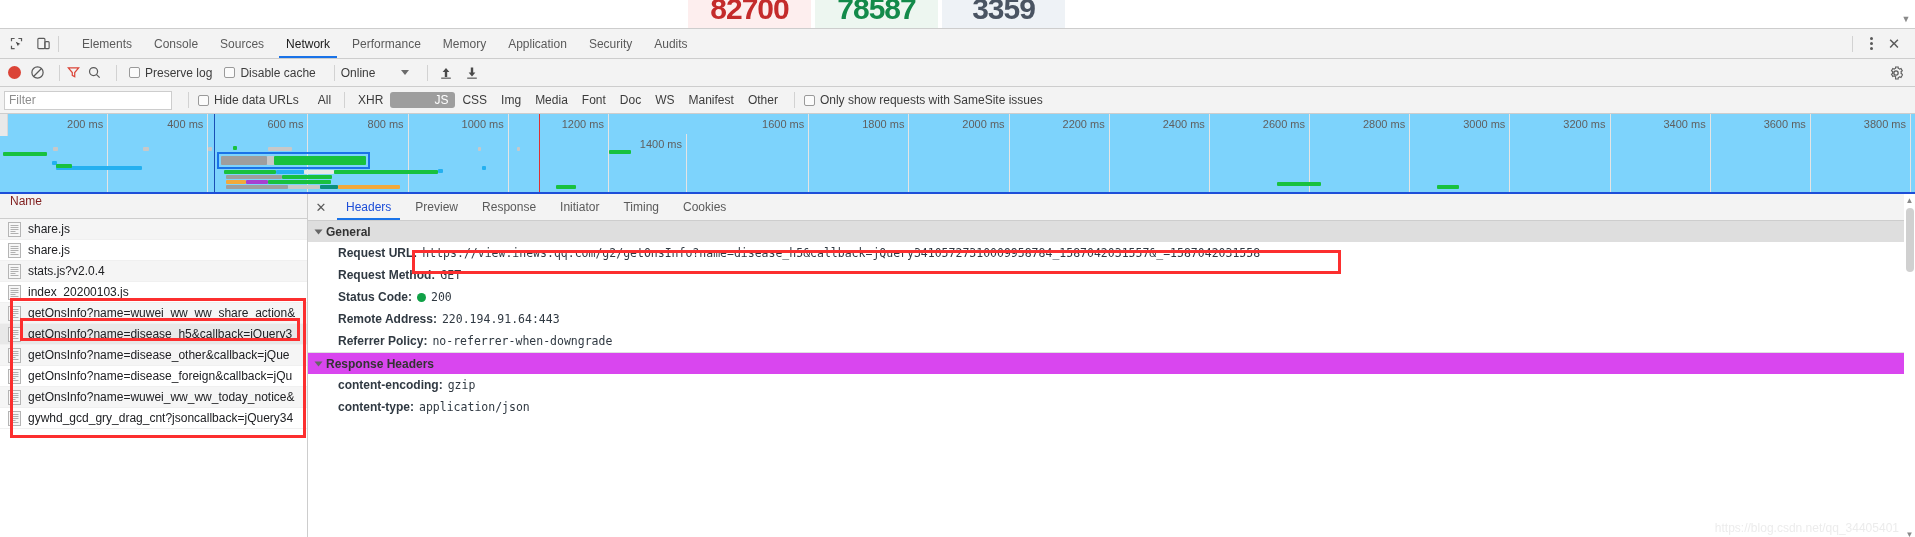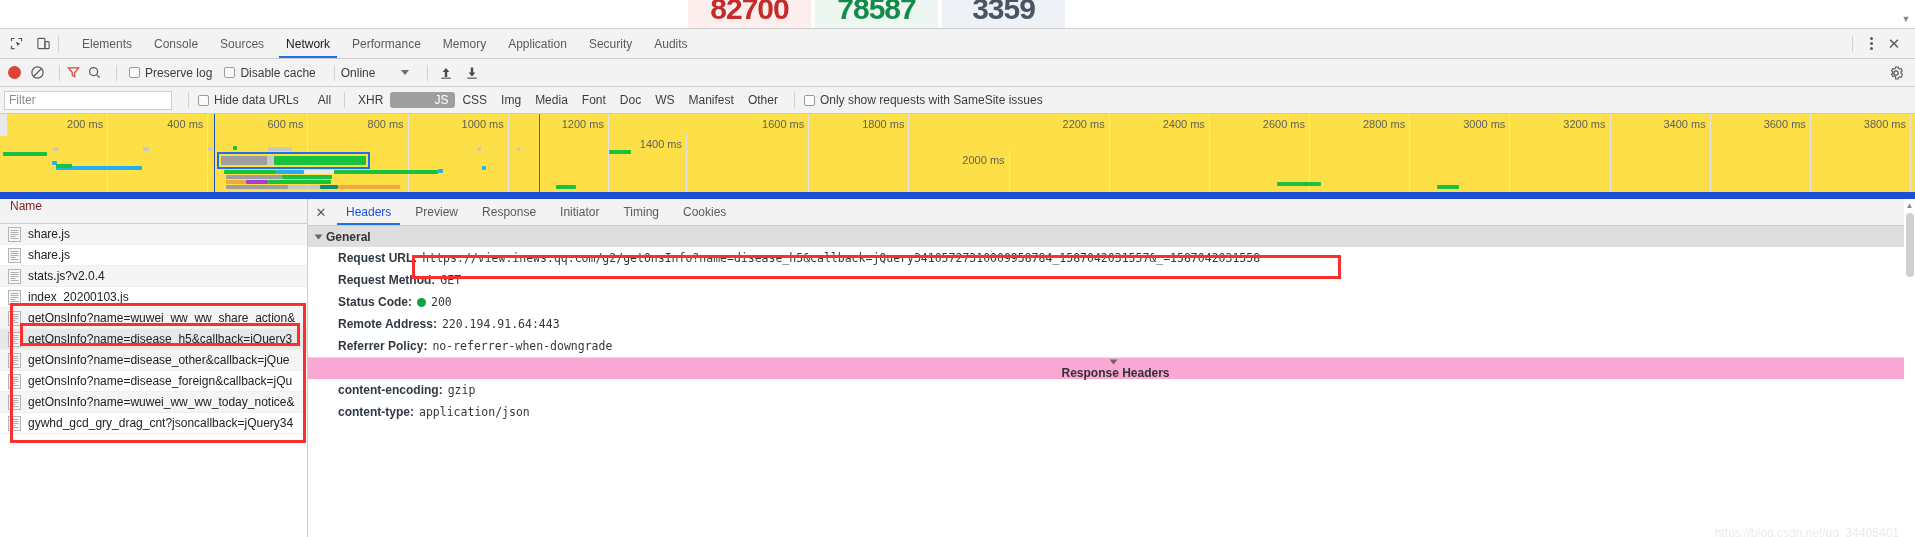--- a/index.html
+++ b/index.html
@@ -61,21 +61,21 @@
   .filterrow{position:relative;height:26px;background:#f3f3f3;border-bottom:1px solid #cdcdcd;display:flex;align-items:center;}
   .filter-input{width:168px;height:19px;margin-left:4px;border:1px solid #cdcdcd;background:#fff;box-sizing:border-box;
                 font-size:12px;color:#303942;padding:0 4px;outline:none;font-family:"Liberation Sans", sans-serif;}
   .filter-input::placeholder{color:#8d8d8d;}
   .filterrow .vline{width:1px;height:16px;background:#d2d2d2;margin:0 9px;}
   .ftypes{display:flex;align-items:center;gap:0px;}
   .ftype{font-size:12px;color:#3c3c3c;padding:1px 7px;border-radius:3px;white-space:nowrap;}
   .ftype.sel{background:#9e9e9e;color:#fff;padding-left:44px;}
 
   
-  .overview{position:relative;height:78px;background:#fde047;border-bottom:7px solid #1d4ed8;overflow:hidden;}
+  .overview{position:relative;height:78px;background:#7dd3fc;border-bottom:2px solid #1d4ed8;overflow:hidden;}
   .tick{position:absolute;top:0;height:78px;border-left:1px solid #e4e4e4;}
   .tick span{position:absolute;right:5px;top:4px;font-size:11px;color:#5f5f5f;white-space:nowrap;}
   .ov-lgutter{position:absolute;left:0;top:0;width:7px;height:22px;background:#e9e9e9;border-right:1px solid #d8d8d8;}
   .bar{position:absolute;height:4px;border-radius:1px;}
   .ov-sel{position:absolute;border:2px solid #1a73e8;box-sizing:border-box;}
   .ov-vline{position:absolute;width:1px;top:0;bottom:0;}
 
   
   .lower{position:relative;height:347px;display:flex;background:#fff;}
   .leftpane{position:relative;width:308px;border-right:1px solid #cdcdcd;box-sizing:border-box;background:#fff;overflow:hidden;}
@@ -276,21 +276,21 @@
           </div>
           <div class="tick" style="left: 686px; margin-top: 20px;">
             <span>1400 ms</span>
           </div>
           <div class="tick" style="left: 808.26px;">
             <span>1600 ms</span>
           </div>
           <div class="tick" style="left: 908.417px;">
             <span>1800 ms</span>
           </div>
-          <div class="tick" style="left: 1008.57px; margin-top: 36px;">
+          <div class="tick" style="left: 1008.57px;">
             <span>2000 ms</span>
           </div>
           <div class="tick" style="left: 1108.73px;">
             <span>2200 ms</span>
           </div>
           <div class="tick" style="left: 1208.89px;">
             <span>2400 ms</span>
           </div>
           <div class="tick" style="left: 1309.05px;">
             <span>2600 ms</span>
@@ -532,21 +532,21 @@
         </div>
         <div class="kvrow">
           <span class="kvkey">Remote Address:</span>
           <span class="kvval">220.194.91.64:443</span>
         </div>
         <div class="kvrow">
           <span class="kvkey">Referrer Policy:</span>
           <span class="kvval">no-referrer-when-downgrade</span>
         </div>
 
-        <div class="section-head" style="background:#f9a8d4;border-top:1px solid #e0e0e0;flex-direction:column;">
+        <div class="section-head" style="background:#d946ef;border-top:1px solid #e0e0e0;">
           <span class="tri"></span>
           <span>Response Headers</span>
         </div>
         <div class="kvrow">
           <span class="kvkey">content-encoding:</span>
           <span class="kvval">gzip</span>
         </div>
         <div class="kvrow">
           <span class="kvkey">content-type:</span>
           <span class="kvval">application/json</span>

